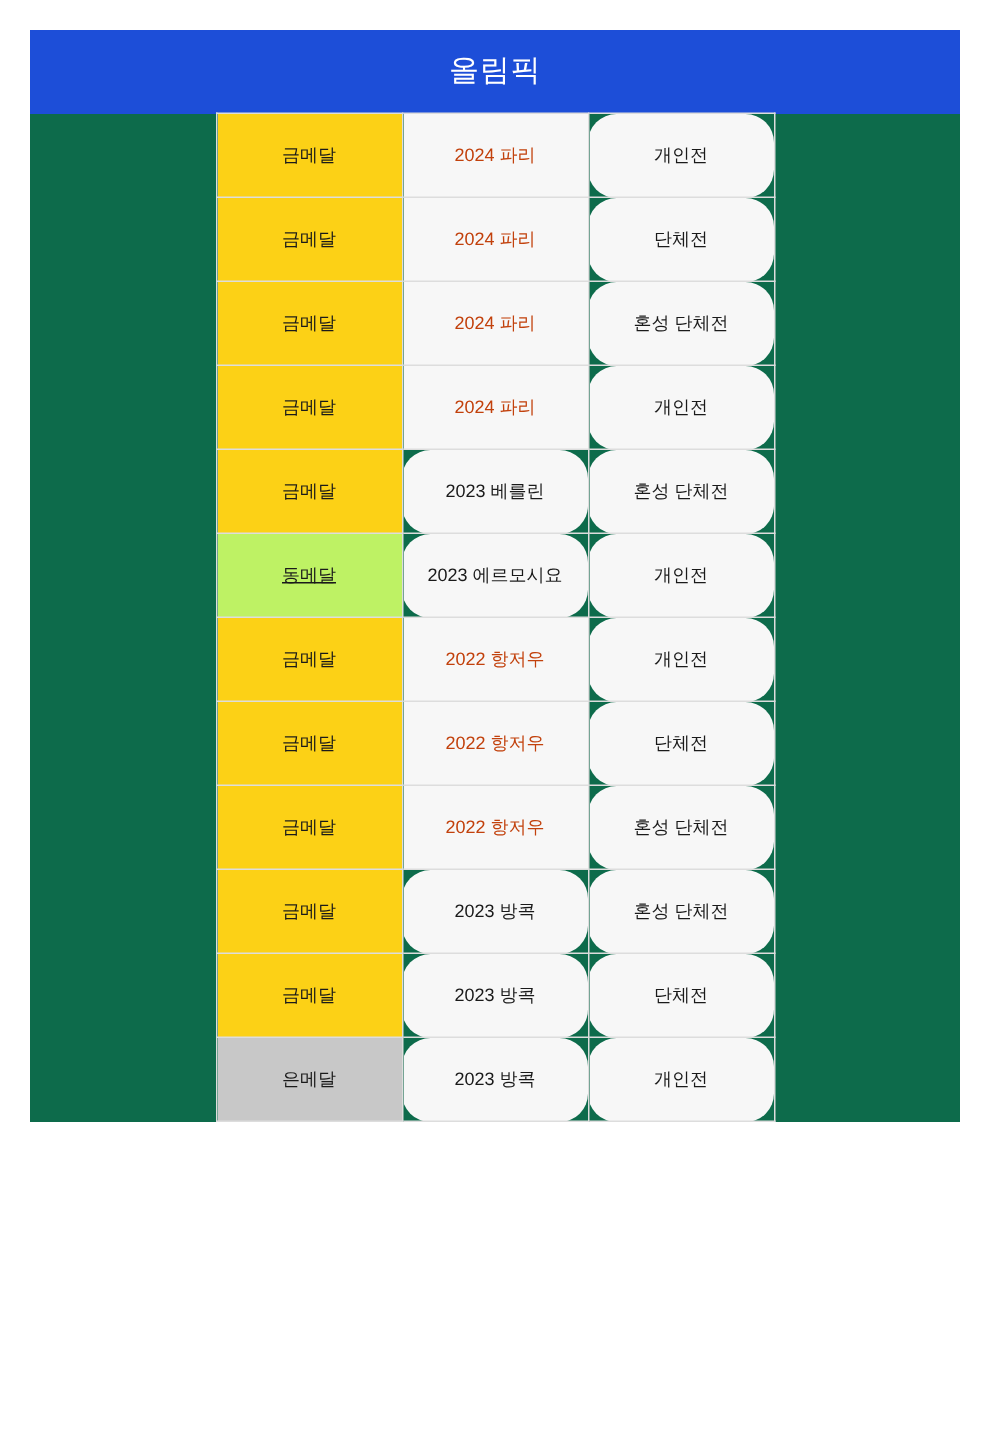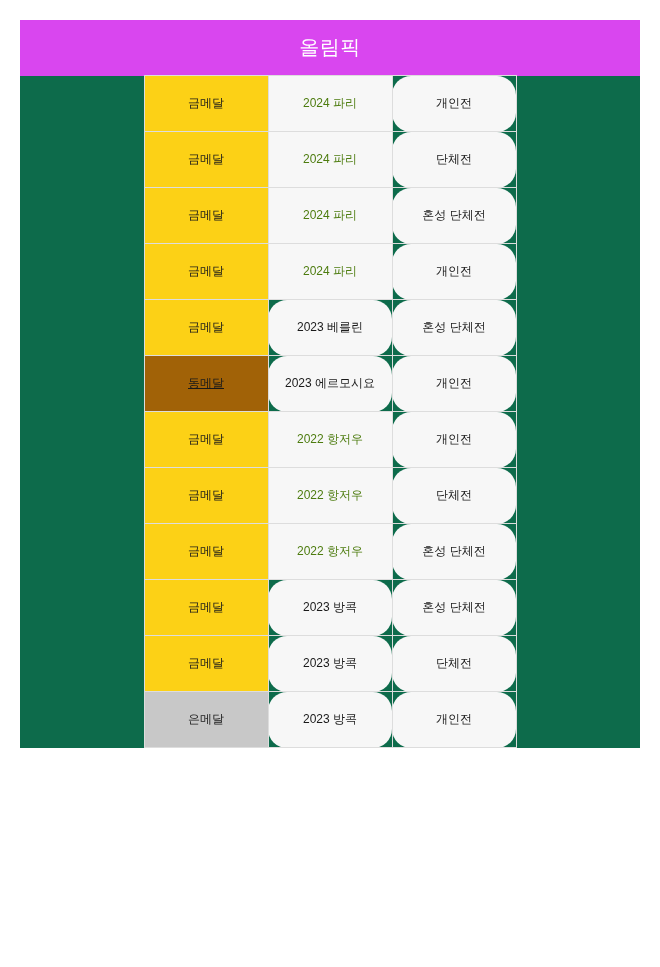--- a/index.html
+++ b/index.html
@@ -19,21 +19,21 @@
     width: 620px;
     border-collapse: collapse;
     background: #0d6b4b;
     table-layout: fixed;
   }
   .medal-table td {
     padding: 0;
     margin: 0;
   }
   .section-header {
-    background: #d946ef;
+    background: #1d4ed8;
     color: #ffffff;
     text-align: center;
     font-size: 20px;
     height: 55px;
     line-height: 55px;
     font-weight: normal;
     letter-spacing: 0.5px;
   }
   .row-cell {
     height: 55px;
@@ -57,26 +57,26 @@
   }
   .medal-gold {
     background: #fcd116;
     color: #1a1a1a;
   }
   .medal-silver {
     background: #c8c8c8;
     color: #1a1a1a;
   }
   .medal-bronze {
-    background: #a16207;
+    background: #bef264;
     color: #1a1a1a;
     text-decoration: underline;
   }
   .link {
-    color: #4d7c0f;
+    color: #c2410c;
   }
   .plain {
     color: #1a1a1a;
     border-radius: 19px;
   }
   .side-pad {
     width: 10px;
     background: #0d6b4b;
     border: none;
   }

